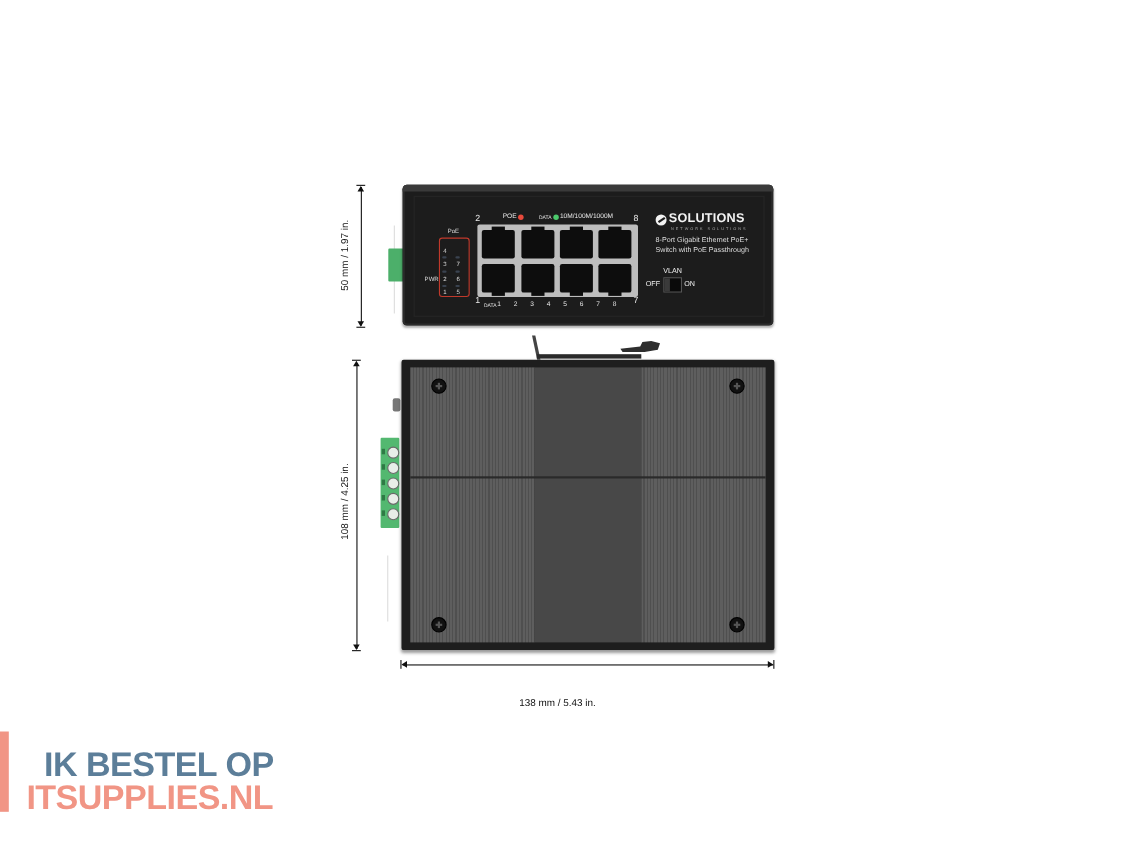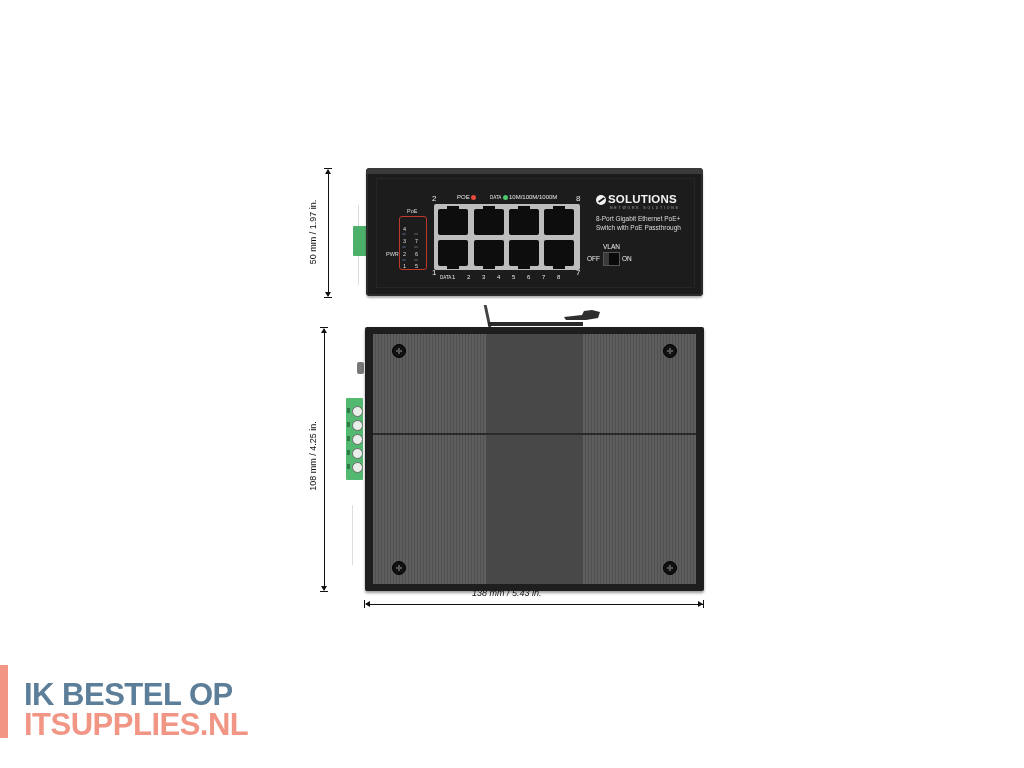--- a/index.html
+++ b/index.html
@@ -70,21 +70,21 @@
   .screw:after { content:""; position:absolute; left:5px; top:3px; width:1.5px; height:6px; background:#555; }
 
   .terminal { left:346px; top:398px; width:17px; height:82px; background:#53b870; border-radius:1px; }
   .term-screw { position:absolute; left:6px; width:9px; height:9px; border-radius:50%; background:#e8eee8; border:1px solid #6a6a6a; }
   .term-slot { position:absolute; left:1px; width:3px; height:5px; background:#2f7a45; }
   .side-knob { left:357px; top:362px; width:7px; height:12px; background:#777; border-radius:2px; }
   .side-bracket { left:352px; top:505px; width:10px; height:60px; border-left:1px solid #ddd; }
 
   
   .logo-bar { left:0; top:665px; width:8px; height:73px; background:#f19585; }
-  .logo-line1 { left:24px; top:680px; font-size:31px; font-weight:bold; color:#5c7e99; letter-spacing:-0.5px; white-space:nowrap; line-height:30px; }
+  .logo-line1 { left:40px; top:680px; font-size:31px; font-weight:bold; color:#5c7e99; letter-spacing:-0.5px; white-space:nowrap; line-height:30px; }
   .logo-line2 { left:24px; top:710px; font-size:31px; font-weight:bold; color:#f19585; letter-spacing:-0.5px; white-space:nowrap; line-height:30px; }
 </style>
 </head>
 <body>
 
 <div>
   <div class="tick-h" style="left:324px; top:168px;"></div>
   <div class="arrow-up" style="left:325px; top:169px;"></div>
   <div class="vline" style="left:328px; top:170px; height:126px;"></div>
   <div class="arrow-down" style="left:325px; top:292px;"></div>
@@ -100,21 +100,21 @@
   <div class="tick-h" style="left:320px; top:591px;"></div>
   <div class="dim-label-v" style="left:258px; top:451px; width:110px; text-align:center;">108 mm / 4.25 in.</div>
 </div>
 
 <div>
   <div class="tick-v" style="left:364px; top:600px;"></div>
   <div class="arrow-left" style="left:365px; top:601px;"></div>
   <div class="hline" style="left:366px; top:604px; width:337px;"></div>
   <div class="arrow-right" style="left:698px; top:601px;"></div>
   <div class="tick-v" style="left:703px; top:600px;"></div>
-  <div class="dim-label-h" style="left:472px; top:588px;font-style:italic;">138 mm / 5.43 in.</div>
+  <div class="dim-label-h" style="left:472px; top:634px;">138 mm / 5.43 in.</div>
 </div>
 
 <div>
   <div class="abs clip-left-top"></div>
   <div class="abs green-conn-top"></div>
   <div class="abs front"></div>
   <div class="abs front-top-edge"></div>
   <div class="abs front-inner"></div>
 
   <div class="led-label" style="left:407px; top:208px;">PoE</div>

